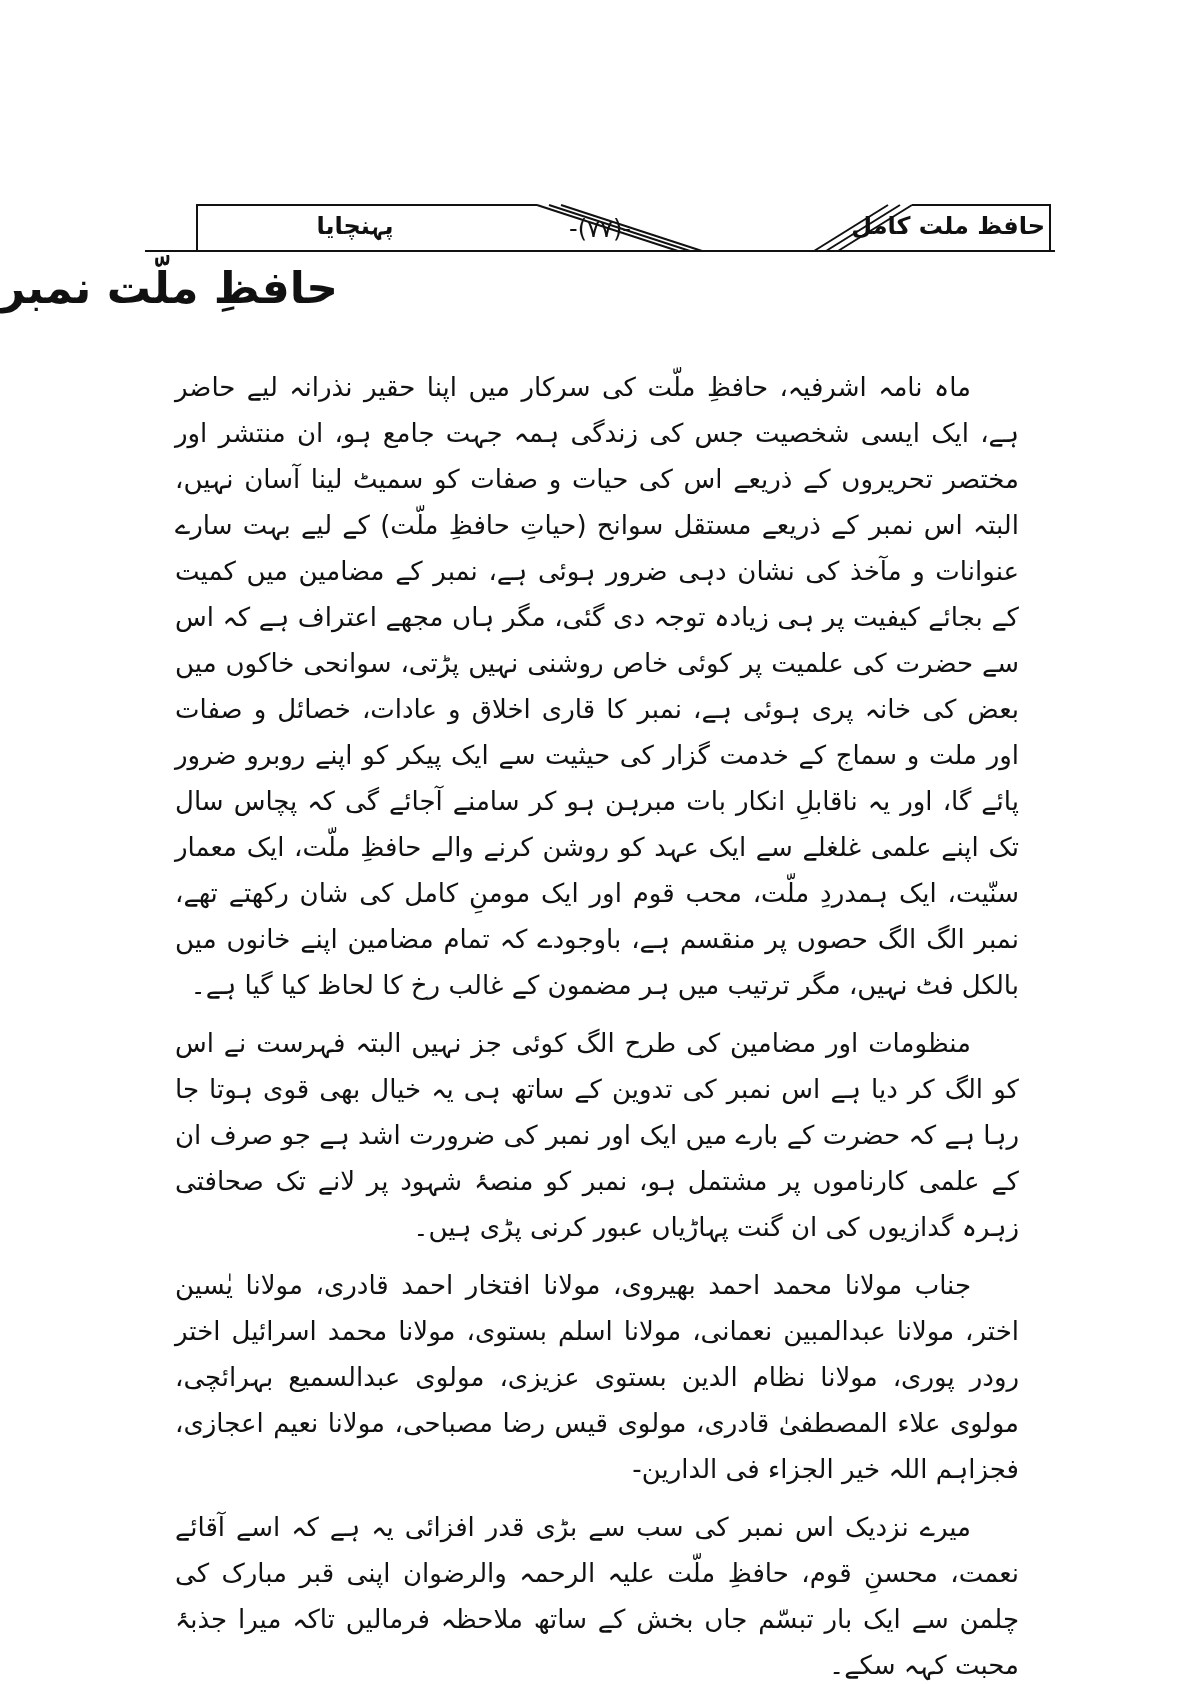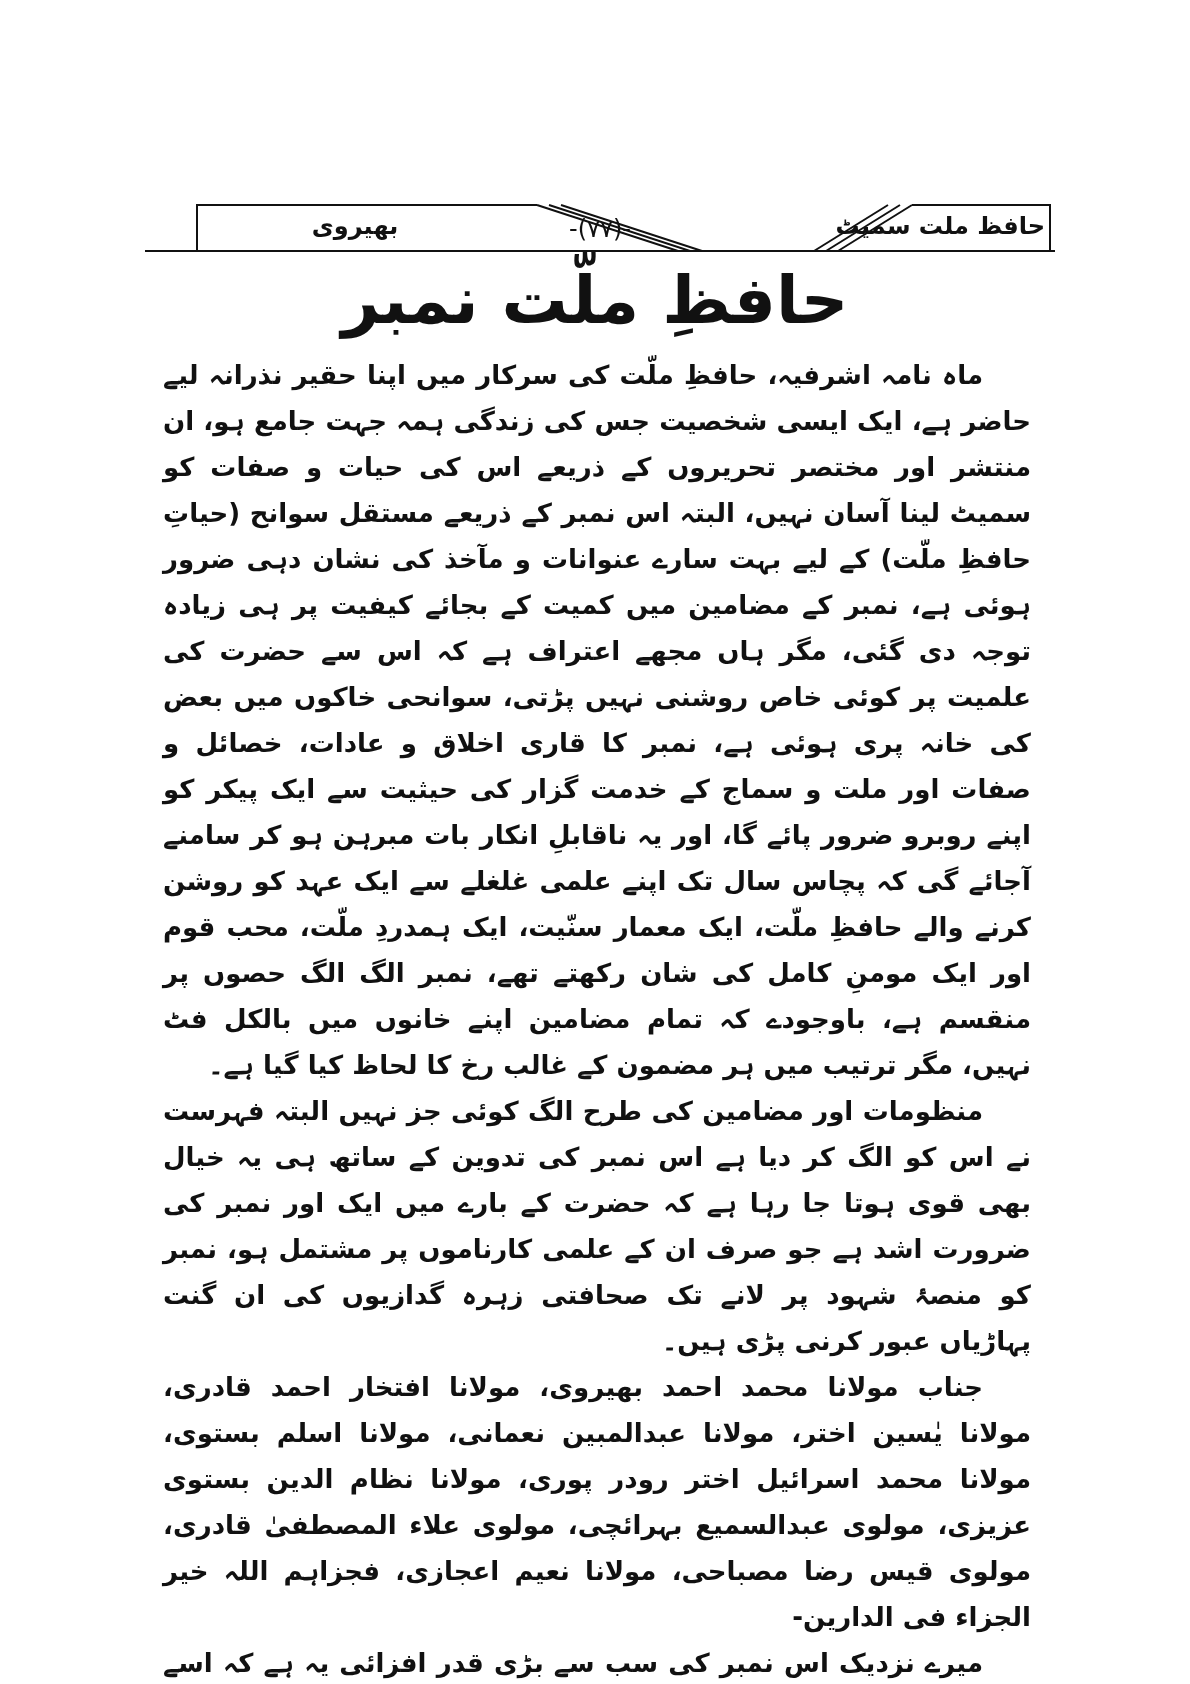--- a/index.html
+++ b/index.html
@@ -53,42 +53,41 @@
     white-space: nowrap;
     margin-top: 7px;
   }
   
   .main-title {
     position: absolute;
     left: 0;
     top: 262px;
     width: 100%;
     margin: 0;
-    text-align: center;
+    text-align: left;
     direction: rtl;
-    font-size: 66px;
+    font-size: 44px;
     font-weight: bold;
     letter-spacing: 1px;
   }
   
   .body-text {
     position: absolute;
     left: 163px;
     top: 352px;
     width: 868px;
     direction: rtl;
     text-align: justify;
     font-size: 26px;
     line-height: 46px;
   }
   .body-text p {
-    margin: 0;
+    margin: 12px;
     padding: 0;
     text-indent: 48px;
-    font-weight: bold;
   }
 </style>
 </head>
 <body>
 
 <div class="page">
 
   <div class="header-band">
     <svg width="910" height="56" viewBox="0 0 910 56" fill="none" stroke="#111111" stroke-width="2">
 
@@ -103,23 +102,23 @@
       </g>
 
       <g>
         <line x1="693" y1="53" x2="767" y2="7"></line>
         <line x1="681" y1="53" x2="755" y2="7"></line>
         <line x1="669" y1="53" x2="743" y2="7"></line>
       </g>
 
       <polyline points="767,7 905,7 905,53"></polyline>
     </svg>
-    <span class="header-label left">بھیروی</span>
+    <span class="header-label left">پہنچایا</span>
     <span class="page-number">-(۷۷)-</span>
-    <span class="header-label right">حافظ ملت سمیٹ</span>
+    <span class="header-label right">حافظ ملت کامل</span>
   </div>
 
   <h1 class="main-title">حافظِ ملّت نمبر</h1>
 
   <div class="body-text">
     <p>ماہ نامہ اشرفیہ، حافظِ ملّت کی سرکار میں اپنا حقیر نذرانہ لیے حاضر ہے، ایک ایسی شخصیت جس کی زندگی ہمہ جہت جامع ہو، ان منتشر اور مختصر تحریروں کے ذریعے اس کی حیات و صفات کو سمیٹ لینا آسان نہیں، البتہ اس نمبر کے ذریعے مستقل سوانح (حیاتِ حافظِ ملّت) کے لیے بہت سارے عنوانات و مآخذ کی نشان دہی ضرور ہوئی ہے، نمبر کے مضامین میں کمیت کے بجائے کیفیت پر ہی زیادہ توجہ دی گئی، مگر ہاں مجھے اعتراف ہے کہ اس سے حضرت کی علمیت پر کوئی خاص روشنی نہیں پڑتی، سوانحی خاکوں میں بعض کی خانہ پری ہوئی ہے، نمبر کا قاری اخلاق و عادات، خصائل و صفات اور ملت و سماج کے خدمت گزار کی حیثیت سے ایک پیکر کو اپنے روبرو ضرور پائے گا، اور یہ ناقابلِ انکار بات مبرہن ہو کر سامنے آجائے گی کہ پچاس سال تک اپنے علمی غلغلے سے ایک عہد کو روشن کرنے والے حافظِ ملّت، ایک معمار سنّیت، ایک ہمدردِ ملّت، محب قوم اور ایک مومنِ کامل کی شان رکھتے تھے، نمبر الگ الگ حصوں پر منقسم ہے، باوجودے کہ تمام مضامین اپنے خانوں میں بالکل فٹ نہیں، مگر ترتیب میں ہر مضمون کے غالب رخ کا لحاظ کیا گیا ہے۔</p>
     <p>منظومات اور مضامین کی طرح الگ کوئی جز نہیں البتہ فہرست نے اس کو الگ کر دیا ہے اس نمبر کی تدوین کے ساتھ ہی یہ خیال بھی قوی ہوتا جا رہا ہے کہ حضرت کے بارے میں ایک اور نمبر کی ضرورت اشد ہے جو صرف ان کے علمی کارناموں پر مشتمل ہو، نمبر کو منصۂ شہود پر لانے تک صحافتی زہرہ گدازیوں کی ان گنت پہاڑیاں عبور کرنی پڑی ہیں۔</p>
     <p>جناب مولانا محمد احمد بھیروی، مولانا افتخار احمد قادری، مولانا یٰسین اختر، مولانا عبدالمبین نعمانی، مولانا اسلم بستوی، مولانا محمد اسرائیل اختر رودر پوری، مولانا نظام الدین بستوی عزیزی، مولوی عبدالسمیع بہرائچی، مولوی علاء المصطفیٰ قادری، مولوی قیس رضا مصباحی، مولانا نعیم اعجازی، فجزاہم اللہ خیر الجزاء فی الدارین-</p>
     <p>میرے نزدیک اس نمبر کی سب سے بڑی قدر افزائی یہ ہے کہ اسے آقائے نعمت، محسنِ قوم، حافظِ ملّت علیہ الرحمہ والرضوان اپنی قبر مبارک کی چلمن سے ایک بار تبسّم جاں بخش کے ساتھ ملاحظہ فرمالیں تاکہ میرا جذبۂ محبت کہہ سکے۔</p>
   </div>

